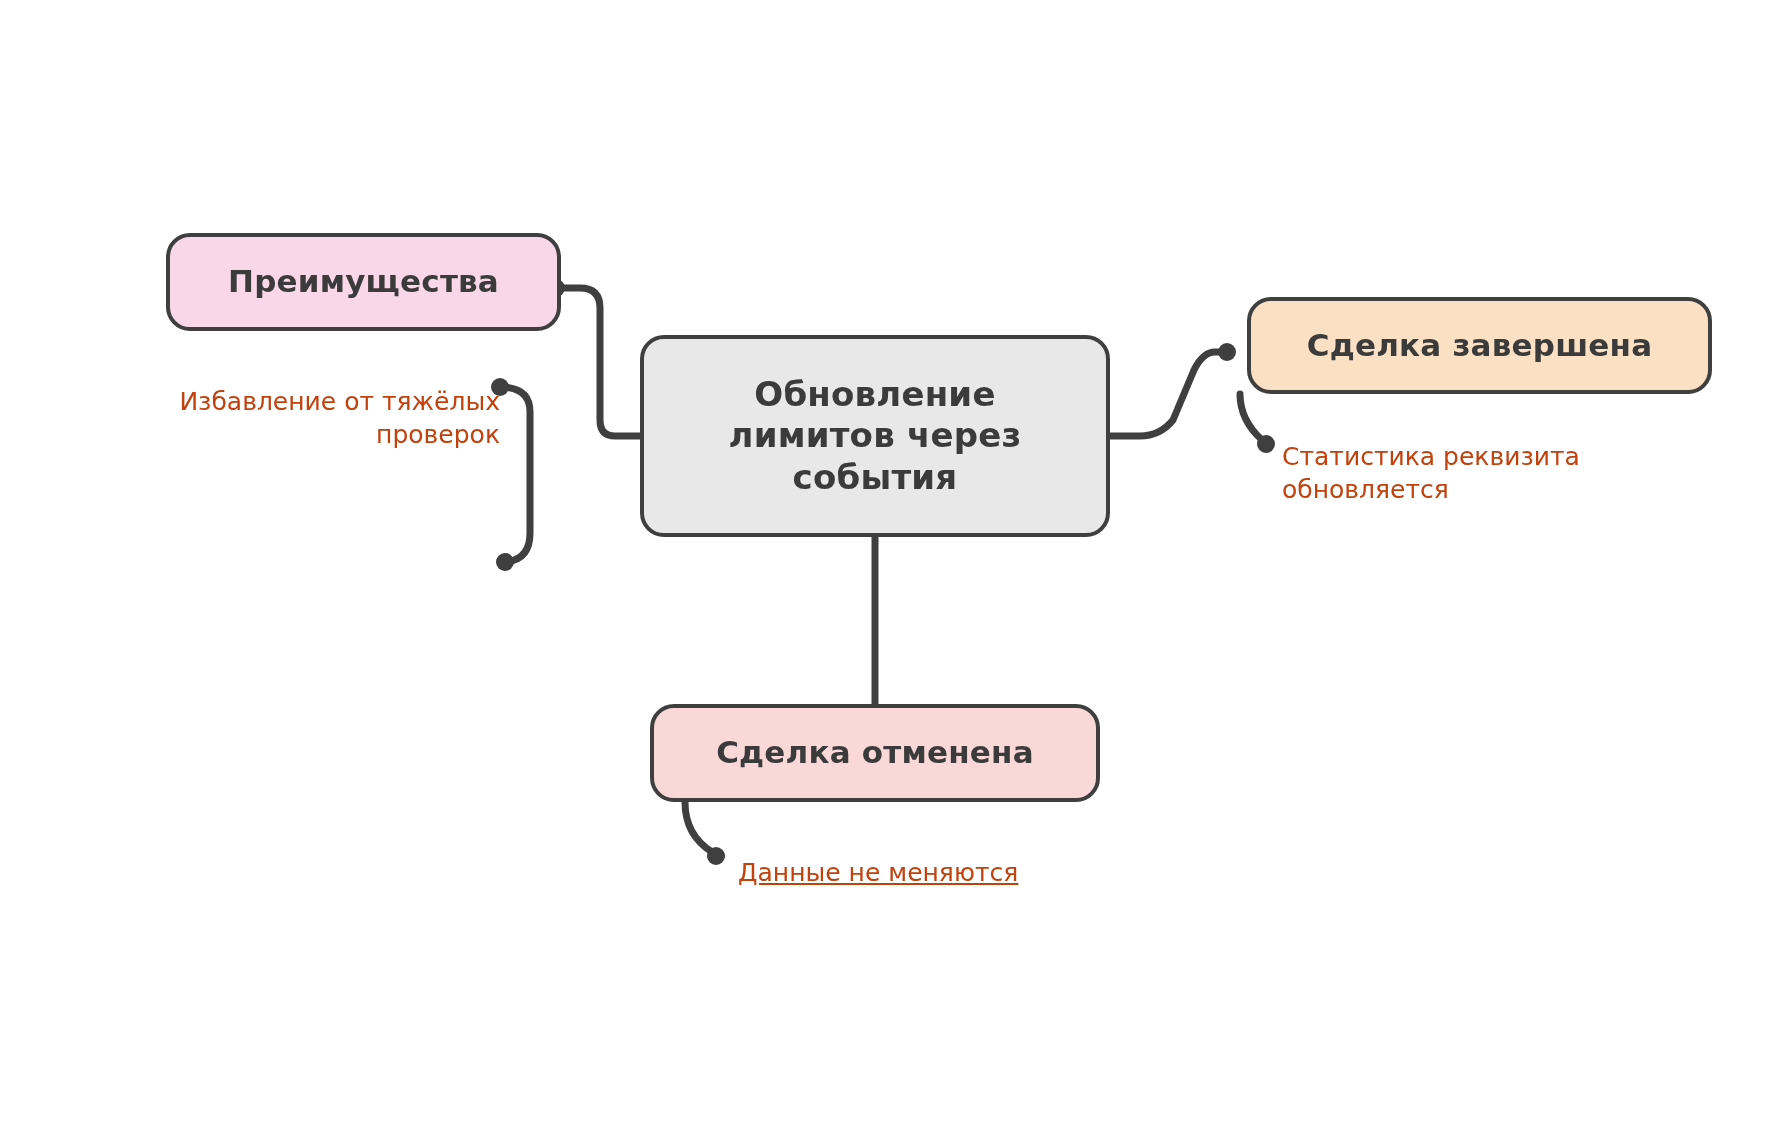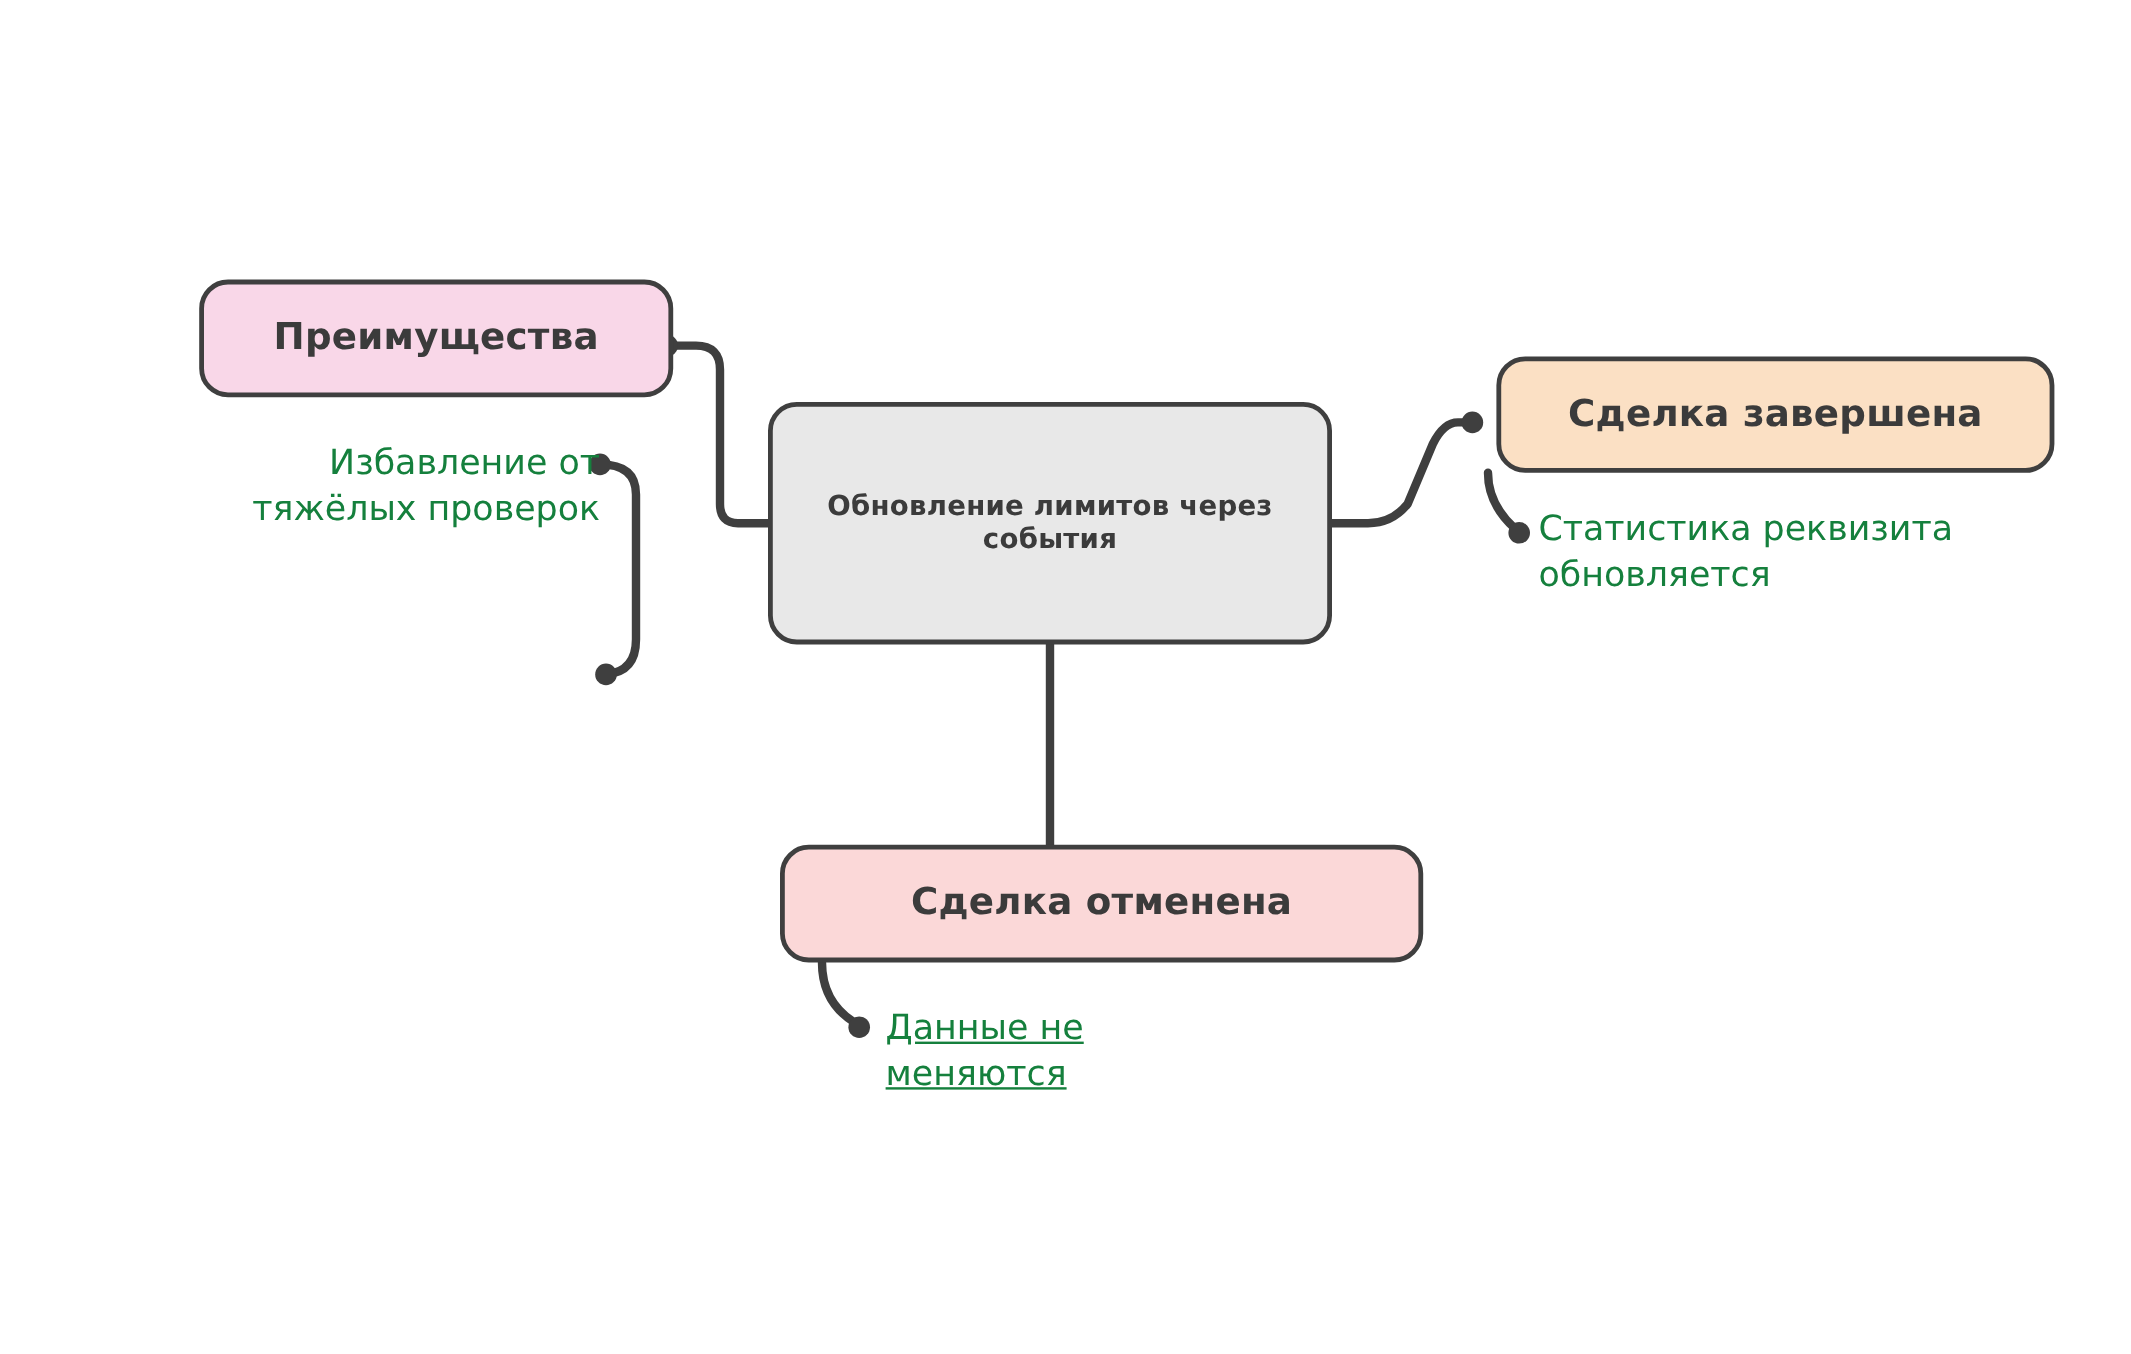--- a/index.html
+++ b/index.html
@@ -45,21 +45,21 @@
     line-height: 1.22;
   }
 
   
   #node-center {
     left: 640px;
     top: 335px;
     width: 470px;
     height: 202px;
     background: #e8e8e8;
-    font-size: 23px;
+    font-size: 34px;
     padding: 0 26px;
   }
 
   #node-benefits {
     left: 166px;
     top: 233px;
     width: 395px;
     height: 98px;
     background: #f9d7e8;
     font-size: 31px;
@@ -71,33 +71,34 @@
     width: 465px;
     height: 97px;
     background: #fbe0c4;
     font-size: 31px;
     margin-left: 44px;
   }
 
   #node-cancelled {
     left: 650px;
     top: 704px;
-    width: 536px;
+    width: 450px;
     height: 98px;
     background: #fbd8d8;
     font-size: 31px;
   }
 
   
   .leaf {
     position: absolute;
-    font-size: 29px;
+    font-size: 25px;
     line-height: 1.32;
-    color: #15803d;
+    color: #c2410c;
     font-weight: 400;
+    margin-top: 19px;
   }
   .leaf.right-align {
     text-align: right;
   }
 
   #leaf-heavy-checks {
     left: 160px;
     top: 366px;
     width: 340px;
   }

